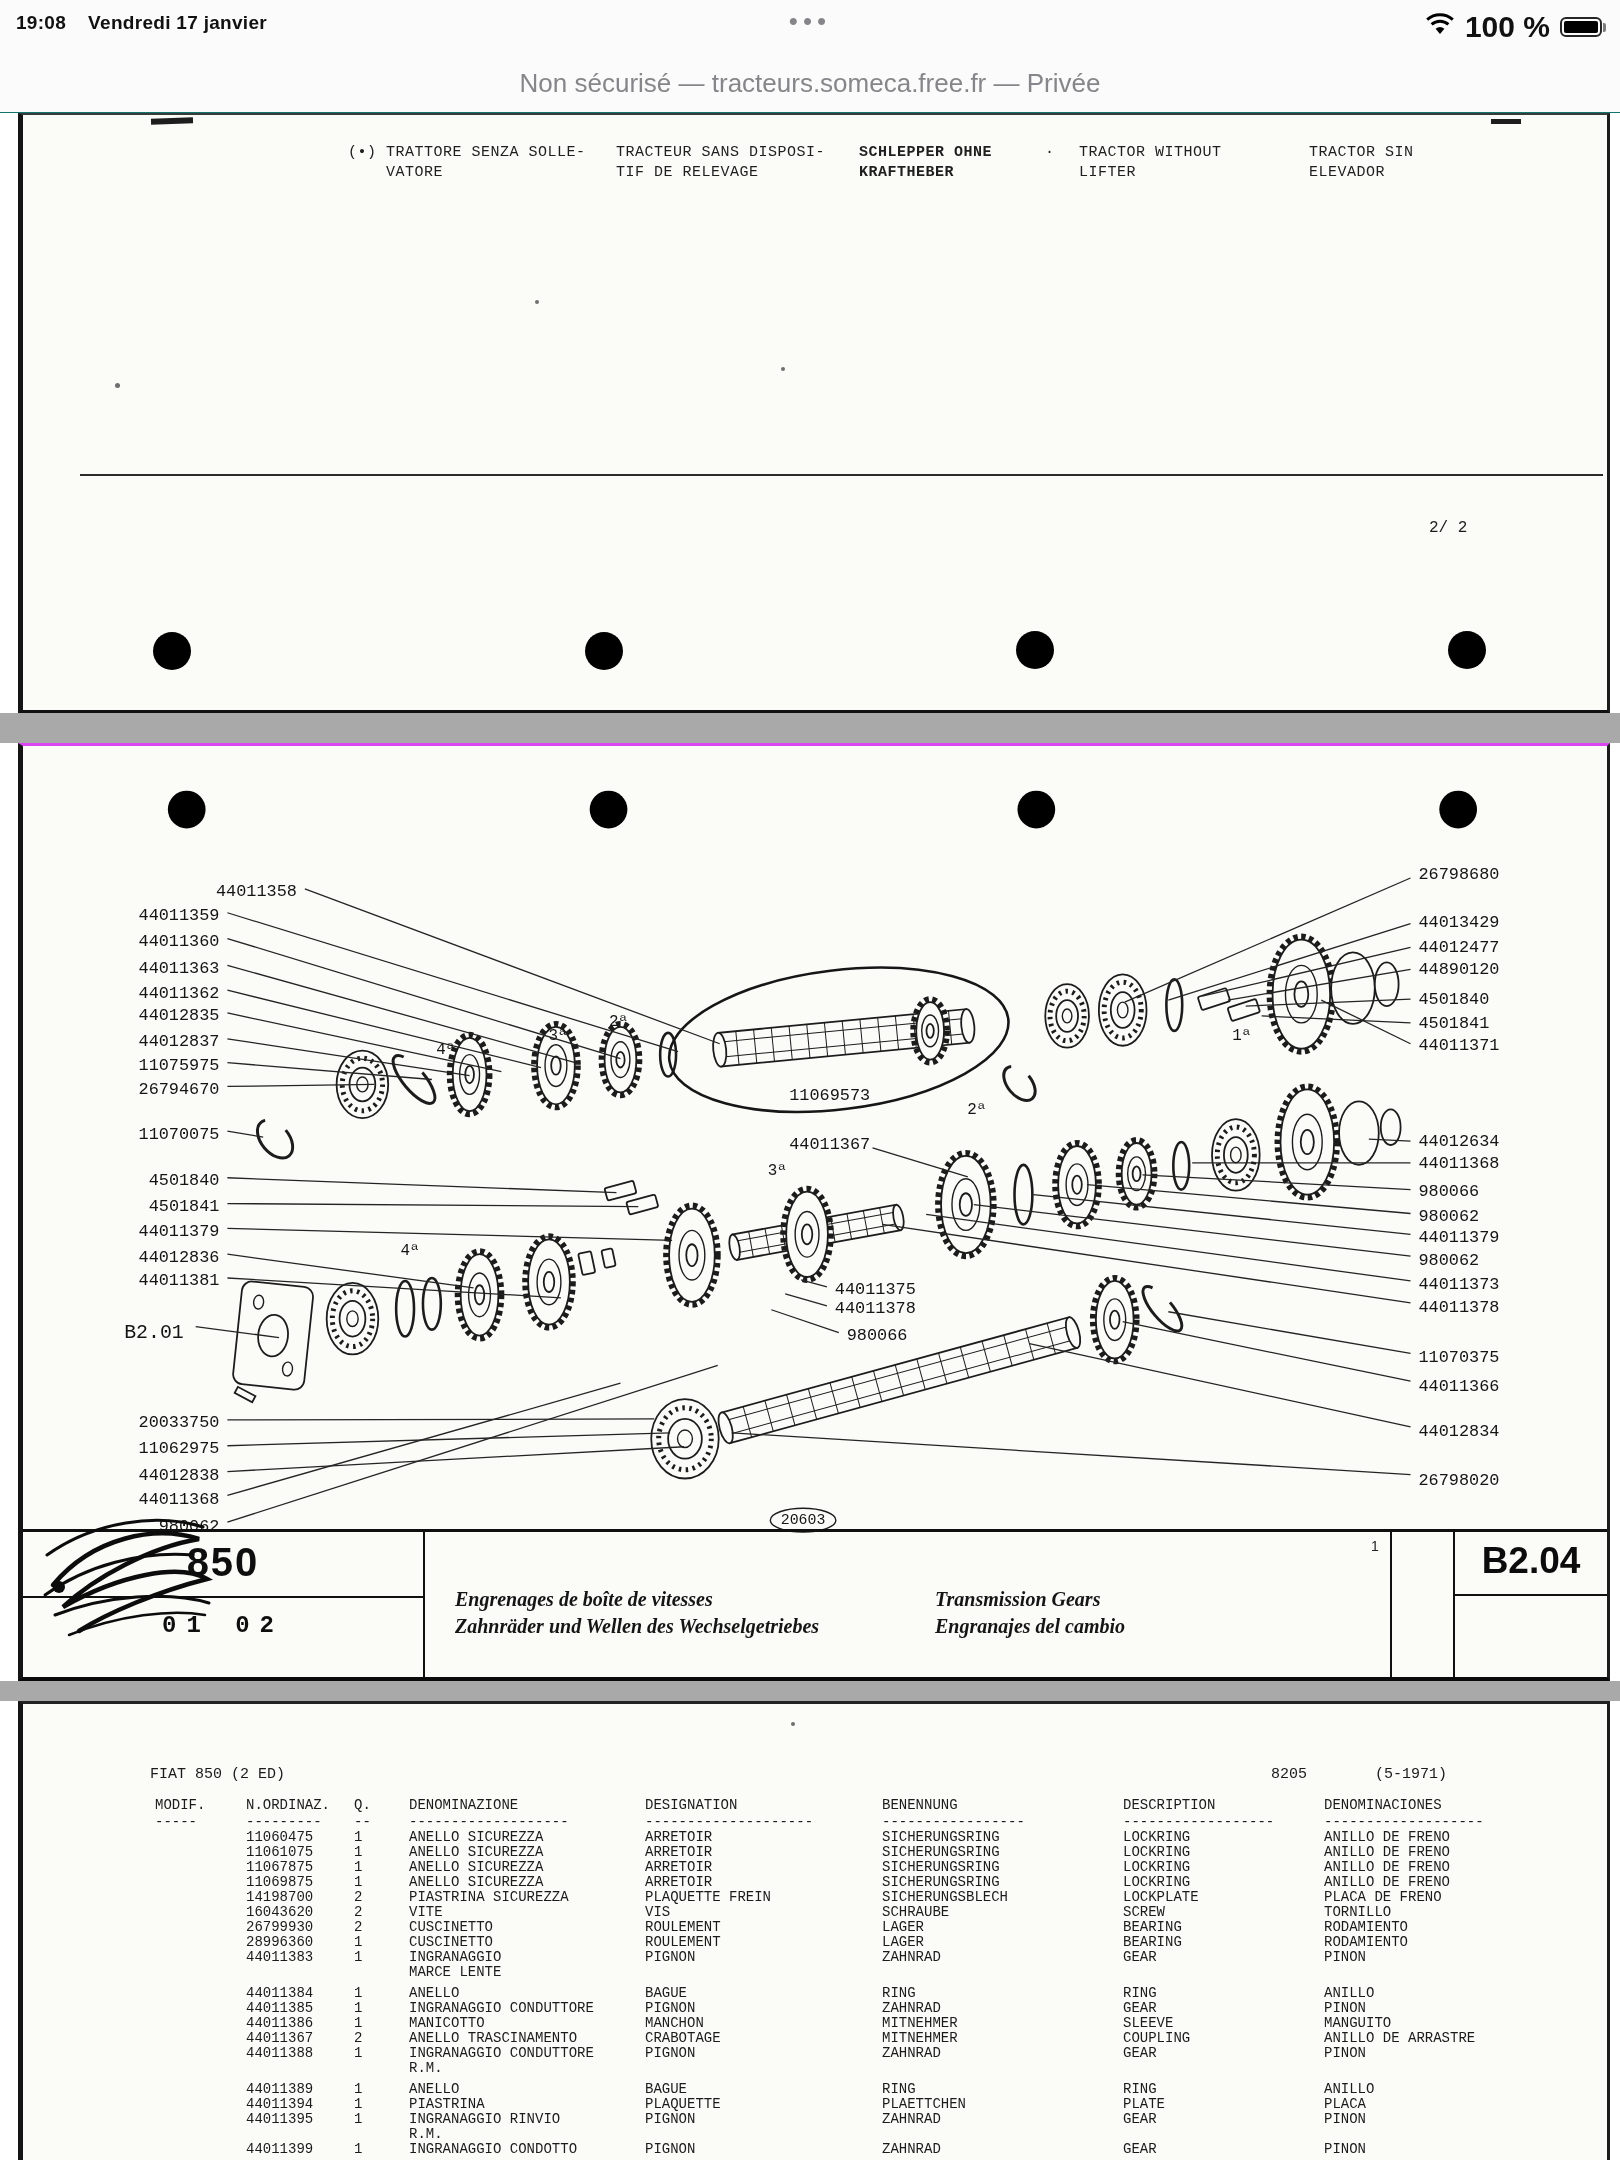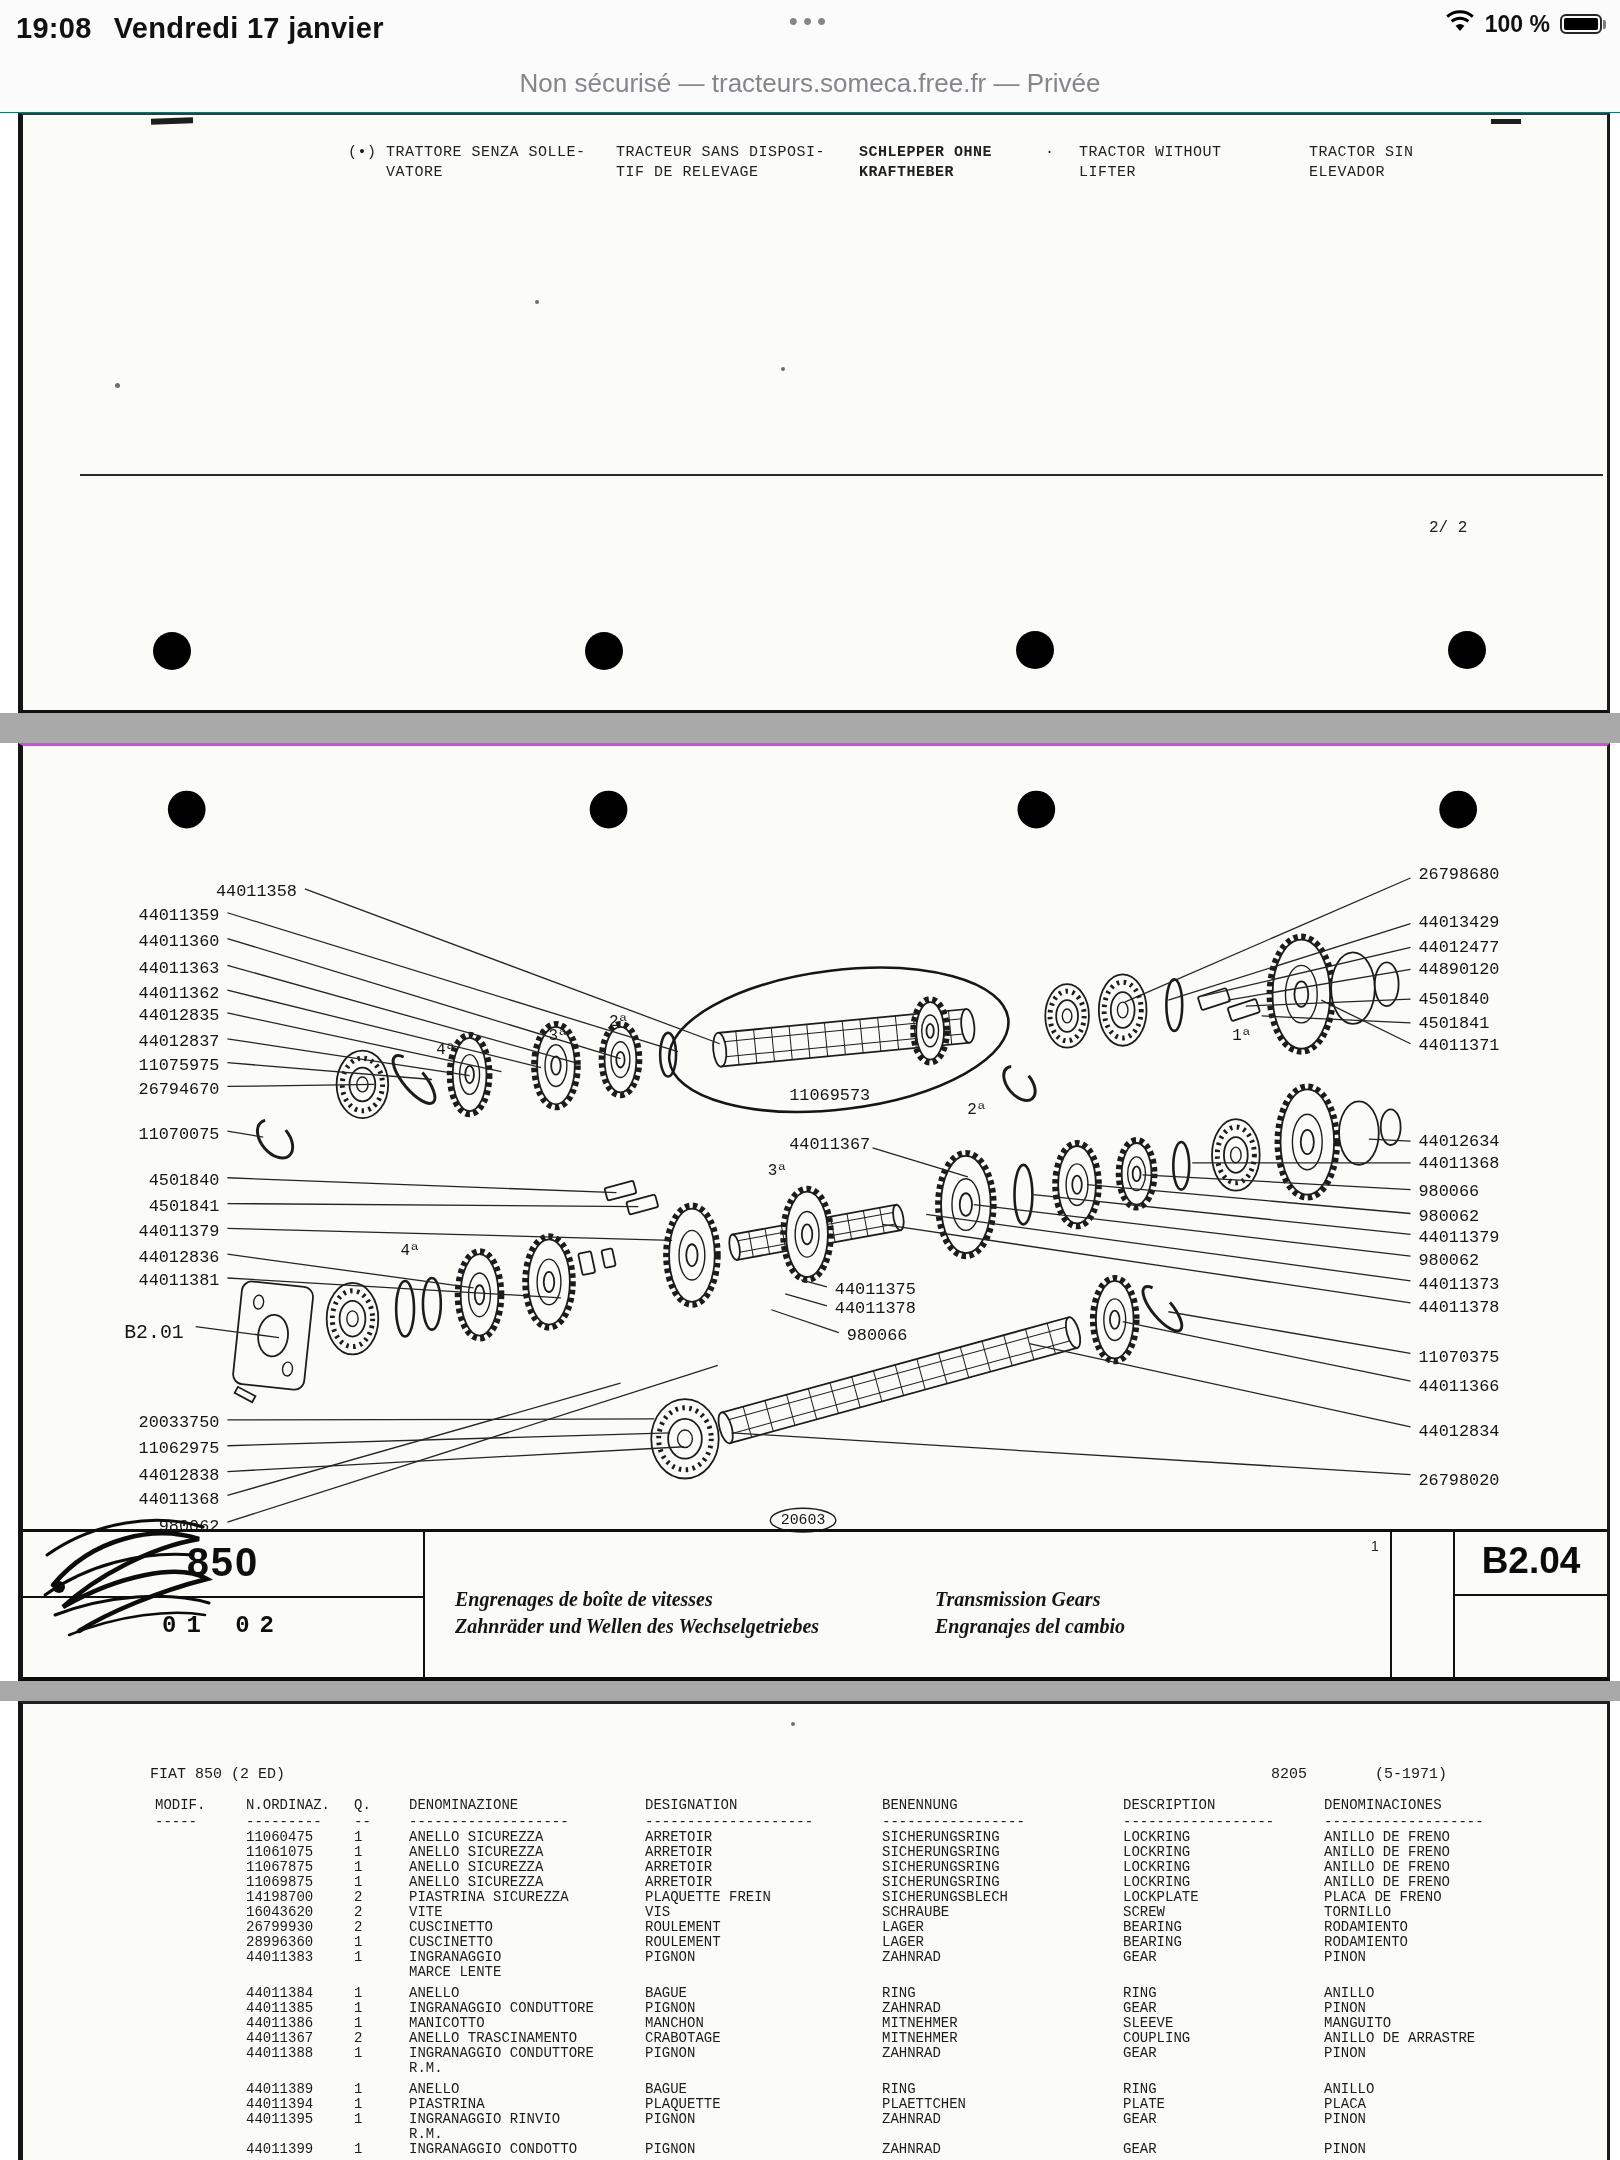--- a/index.html
+++ b/index.html
@@ -1,25 +1,25 @@
 <!DOCTYPE html>
 <html><head>
 <meta charset="utf-8">
 <style>
   html,body{margin:0;padding:0;}
   body{width:1620px;height:2160px;overflow:hidden;background:#fff;font-family:"Liberation Sans",sans-serif;color:#111;}
   .screen{position:relative;width:1620px;height:2160px;background:#fff;}
 
   
   .statusbar{position:absolute;top:0;left:0;right:0;height:56px;background:#fbfbfb;}
-  .sb-left{position:absolute;left:16px;top:12px;font-size:29px;font-weight:600;letter-spacing:.3px;}
+  .sb-left{position:absolute;left:16px;top:12px;font-size:19px;font-weight:600;letter-spacing:.3px;}
   .sb-left .sb-date{margin-left:22px;font-weight:600;}
   .sb-center{position:absolute;left:0;right:0;top:6px;text-align:center;color:#86868a;font-size:26px;letter-spacing:5px;}
   .sb-right{position:absolute;right:14px;top:10px;display:flex;align-items:center;gap:10px;}
-  .sb-batt-pct{font-size:23px;font-weight:600;}
+  .sb-batt-pct{font-size:30px;font-weight:600;}
   .batt{display:inline-flex;align-items:center;}
   .batt-body{width:42px;height:20px;border:2px solid rgba(0,0,0,.85);border-radius:6px;padding:2px;box-sizing:border-box;}
   .batt-fill{display:block;width:100%;height:100%;background:#000;border-radius:2px;}
   .batt-nub{width:3px;height:9px;background:rgba(0,0,0,.5);border-radius:0 2px 2px 0;margin-left:1px;}
   .urlbar{position:absolute;top:56px;left:0;right:0;height:56px;background:#fbfbfb;text-align:center;border-bottom:6px solid #0f766e;}
   .urlbar span{display:inline-block;margin-top:12px;color:#86868a;font-size:26px;}
 
   
   .content{position:absolute;top:113px;left:0;right:0;bottom:0;background:#fff;}
   .page{position:absolute;left:18px;width:1592px;background:#fbfbf8;box-sizing:border-box;

